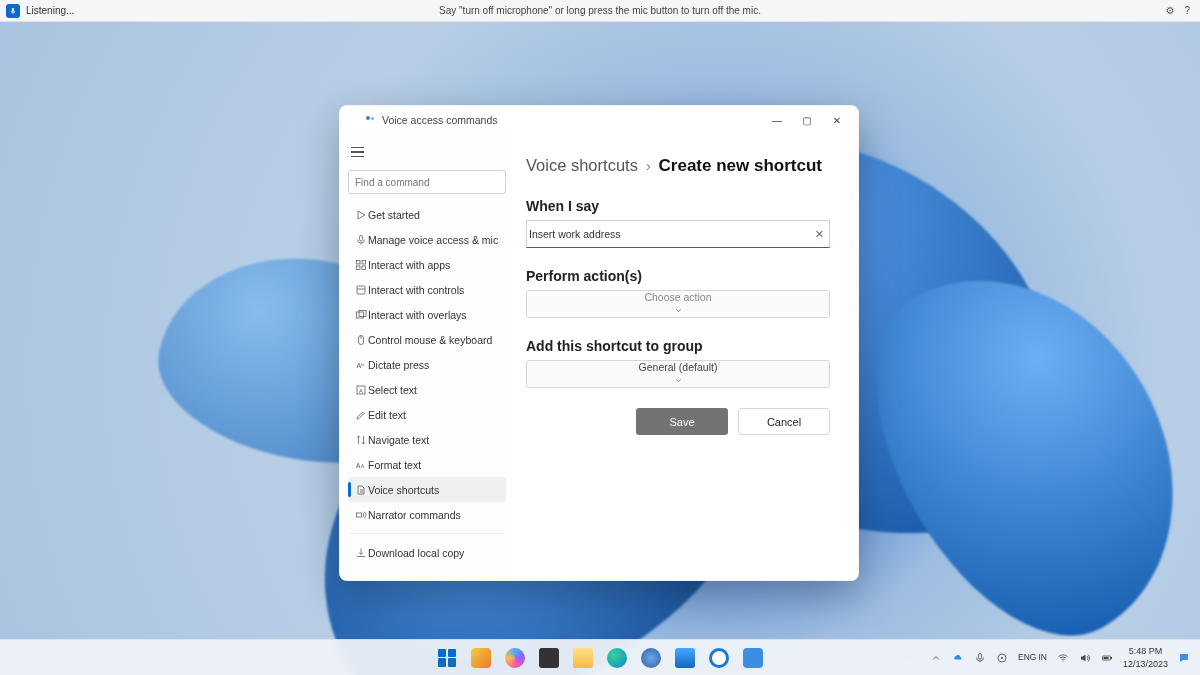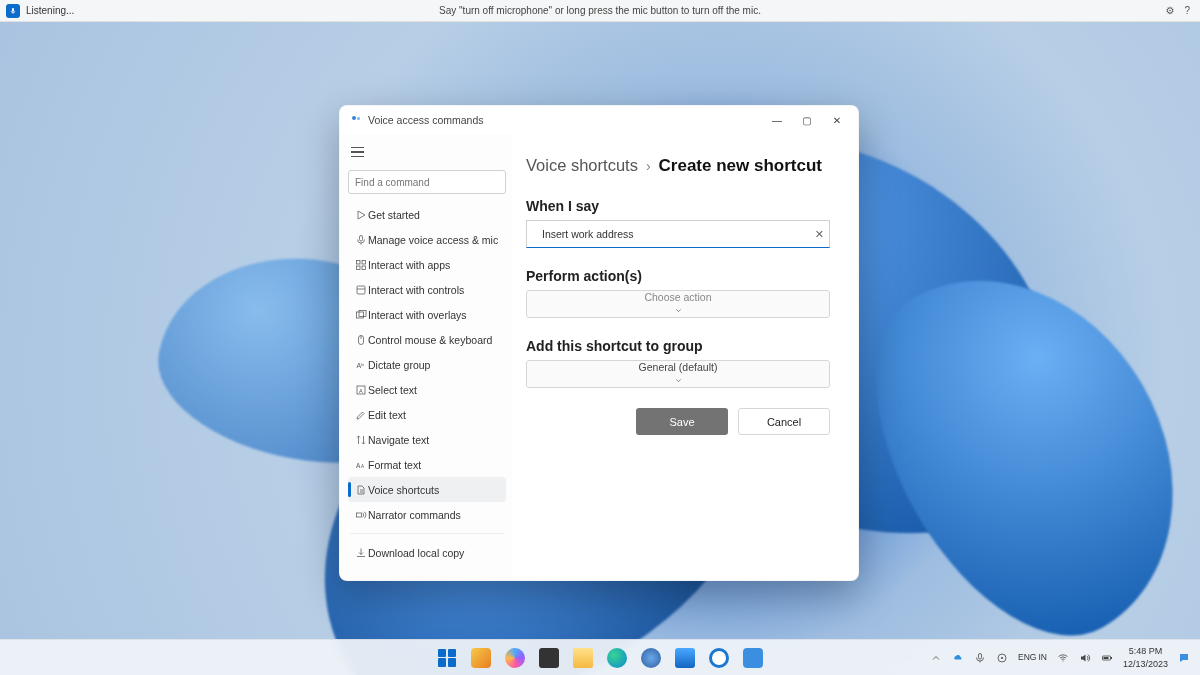--- a/index.html
+++ b/index.html
@@ -32,21 +32,21 @@
   .p4 { width:300px; height:200px; left:160px; top:260px; background:radial-gradient(circle at 30% 30%, #7db9ef, #1e62b5); transform:rotate(10deg); opacity:.8; }
 
   
   .window {
     position:absolute; left:339px; top:105px; width:520px; height:476px;
     background:#fff; border-radius:8px; box-shadow:0 14px 40px rgba(0,0,0,.28);
     z-index:20; display:flex; flex-direction:column; overflow:hidden;
     border:1px solid rgba(0,0,0,.04);
   }
   .titlebar {
-    height:28px; display:flex; align-items:center; padding:0 6px 0 10px;
+    height:28px; display:flex; align-items:center; padding:0 6px 0 24px;
     font-size:10.5px; color:#444;
   }
   .titlebar .tb-icon { width:12px; height:12px; margin-right:6px; display:flex; align-items:center; }
   .titlebar .tb-icon svg { width:12px; height:12px; fill:#3b82d1; }
   .win-ctrls { margin-left:auto; display:flex; }
   .win-ctrl { width:30px; height:28px; display:flex; align-items:center; justify-content:center; font-size:10px; color:#444; }
 
   .body { flex:1; display:flex; overflow:hidden; }
 
   
@@ -79,21 +79,21 @@
   .breadcrumb { display:flex; align-items:baseline; gap:8px; margin-bottom:22px; }
   .crumb1 { font-size:16.5px; font-weight:400; color:#555; }
   .crumb-sep { font-size:14px; color:#888; }
   .crumb2 { font-size:17px; font-weight:600; color:#111; }
 
   .field-label { font-size:14px; font-weight:600; color:#222; margin-bottom:6px; display:block; }
   .field-group { margin-bottom:20px; }
 
   .text-input {
     width:100%; height:28px; border:1px solid #d0d0d0; border-bottom:1.5px solid #0b6bcb;
-    padding:0 24px 0 15px; font-size:10.5px; color:#333; outline:none; background:#fff;
+    padding:0 24px 0 2px; font-size:10.5px; color:#333; outline:none; background:#fff;
   }
   .input-wrap { position:relative; }
   .clear-x { position:absolute; right:6px; top:50%; transform:translateY(-50%); font-size:11px; color:#666; cursor:pointer; }
 
   .select {
     width:100%; height:28px; border:1px solid #d6d6d6; border-radius:3px;
     padding:0 8px; font-size:10.5px; color:#444; background:#fafafa;
     display:flex; align-items:center; justify-content:space-between; cursor:pointer;flex-direction:column;
   }
   .select .chev svg { width:9px; height:9px; stroke:#666; fill:none; stroke-width:2; }
@@ -240,21 +240,21 @@
               </svg>
             </span>
             <span>Control mouse &amp; keyboard</span>
           </div>
           <div class="sb-item">
             <span class="sb-icon">
               <svg viewBox="0 0 24 24">
                 <text x="3" y="17" font-size="14" fill="#555" stroke="none">Aᵇ</text>
               </svg>
             </span>
-            <span>Dictate group</span>
+            <span>Dictate press</span>
           </div>
           <div class="sb-item">
             <span class="sb-icon">
               <svg viewBox="0 0 24 24">
                 <rect x="4" y="4" width="16" height="16"></rect>
                 <text x="8" y="17" font-size="11" fill="#555" stroke="none">A</text>
               </svg>
             </span>
             <span>Select text</span>
           </div>

